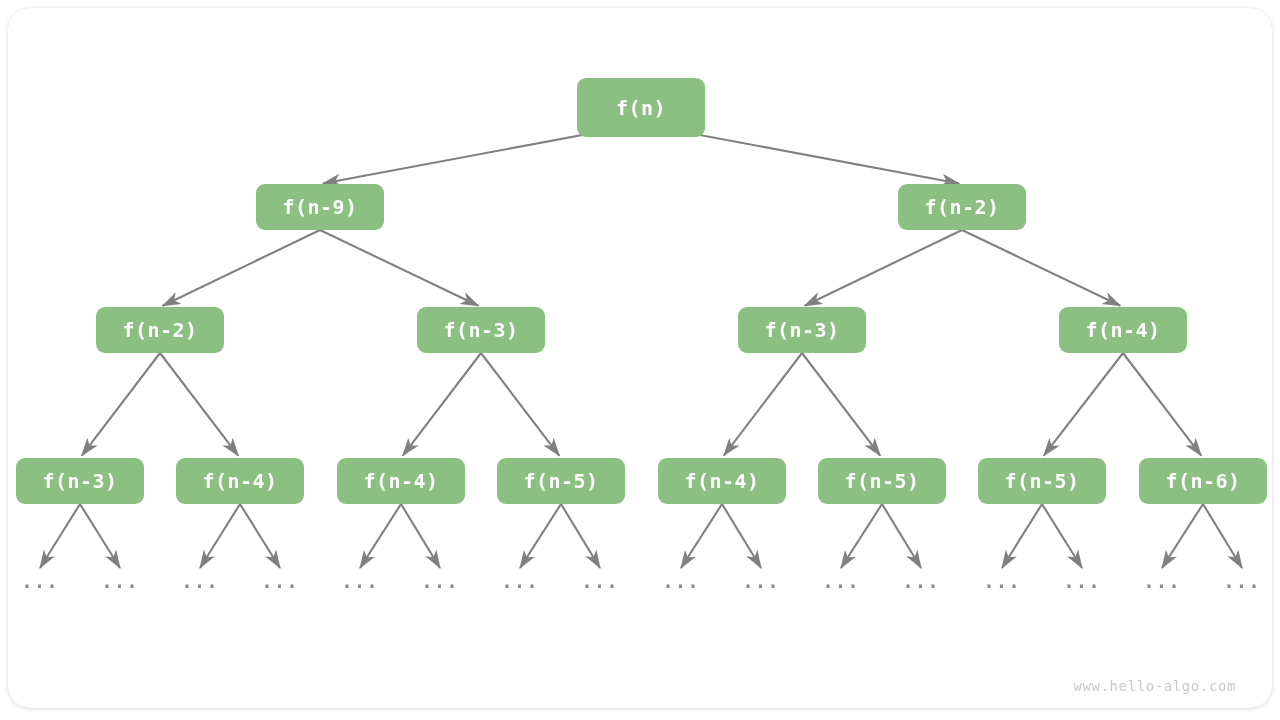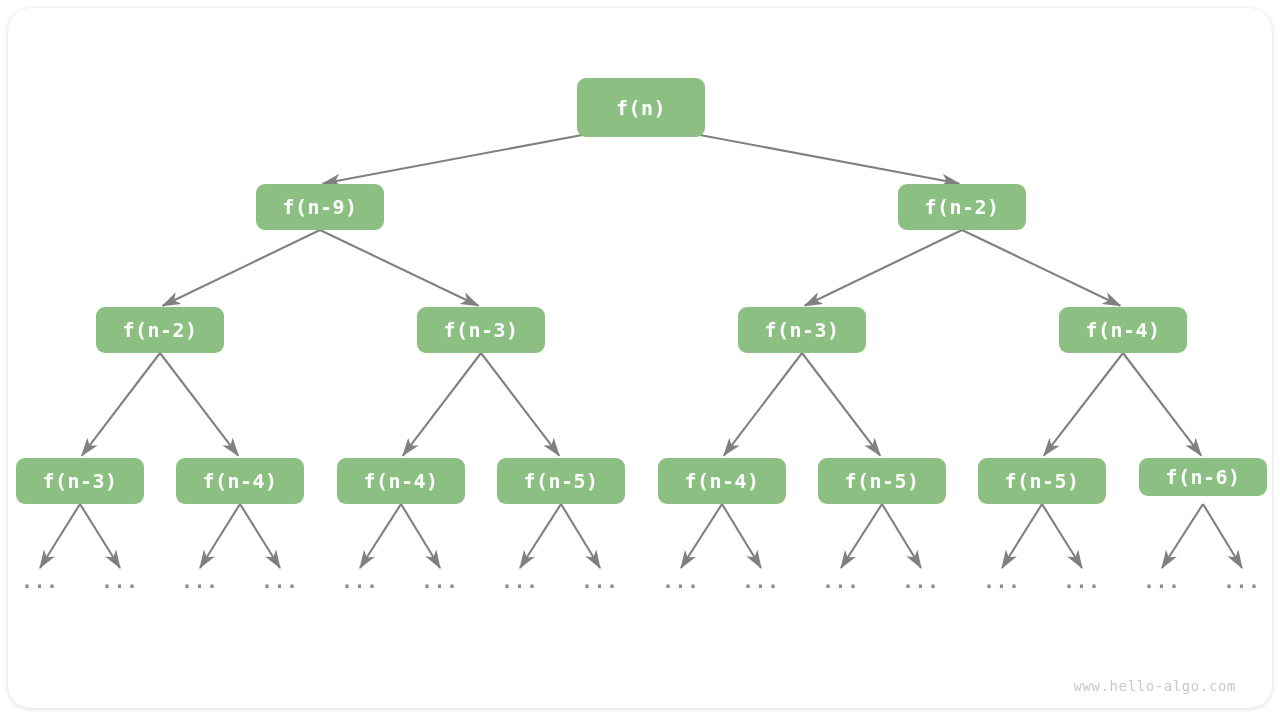--- a/index.html
+++ b/index.html
@@ -138,21 +138,21 @@
       <div class="node" style="left: 417px; top: 307px; width: 128px; height: 46px; background: rgb(140, 192, 131); color: rgb(255, 255, 255);">f(n-3)</div>
       <div class="node" style="left: 738px; top: 307px; width: 128px; height: 46px; background: rgb(140, 192, 131); color: rgb(255, 255, 255);">f(n-3)</div>
       <div class="node" style="left: 1059px; top: 307px; width: 128px; height: 46px; background: rgb(140, 192, 131); color: rgb(255, 255, 255);">f(n-4)</div>
       <div class="node" style="left: 16px; top: 458px; width: 128px; height: 46px; background: rgb(140, 192, 131); color: rgb(255, 255, 255);">f(n-3)</div>
       <div class="node" style="left: 176px; top: 458px; width: 128px; height: 46px; background: rgb(140, 192, 131); color: rgb(255, 255, 255);">f(n-4)</div>
       <div class="node" style="left: 337px; top: 458px; width: 128px; height: 46px; background: rgb(140, 192, 131); color: rgb(255, 255, 255);">f(n-4)</div>
       <div class="node" style="left: 497px; top: 458px; width: 128px; height: 46px; background: rgb(140, 192, 131); color: rgb(255, 255, 255);">f(n-5)</div>
       <div class="node" style="left: 658px; top: 458px; width: 128px; height: 46px; background: rgb(140, 192, 131); color: rgb(255, 255, 255);">f(n-4)</div>
       <div class="node" style="left: 818px; top: 458px; width: 128px; height: 46px; background: rgb(140, 192, 131); color: rgb(255, 255, 255);">f(n-5)</div>
       <div class="node" style="left: 978px; top: 458px; width: 128px; height: 46px; background: rgb(140, 192, 131); color: rgb(255, 255, 255);">f(n-5)</div>
-      <div class="node" style="left: 1139px; top: 458px; width: 128px; height: 38px; background: rgb(140, 192, 131); color: rgb(255, 255, 255);">f(n-6)</div>
+      <div class="node" style="left: 1139px; top: 458px; width: 128px; height: 46px; background: rgb(140, 192, 131); color: rgb(255, 255, 255);">f(n-6)</div>
     </div>
 
   <div id="ellipsis-layer">
       <div class="ellipsis" style="left: 40px; top: 586px; color: rgb(138, 138, 138);">···</div>
       <div class="ellipsis" style="left: 120px; top: 586px; color: rgb(138, 138, 138);">···</div>
       <div class="ellipsis" style="left: 200px; top: 586px; color: rgb(138, 138, 138);">···</div>
       <div class="ellipsis" style="left: 280px; top: 586px; color: rgb(138, 138, 138);">···</div>
       <div class="ellipsis" style="left: 360px; top: 586px; color: rgb(138, 138, 138);">···</div>
       <div class="ellipsis" style="left: 440px; top: 586px; color: rgb(138, 138, 138);">···</div>
       <div class="ellipsis" style="left: 520px; top: 586px; color: rgb(138, 138, 138);">···</div>

